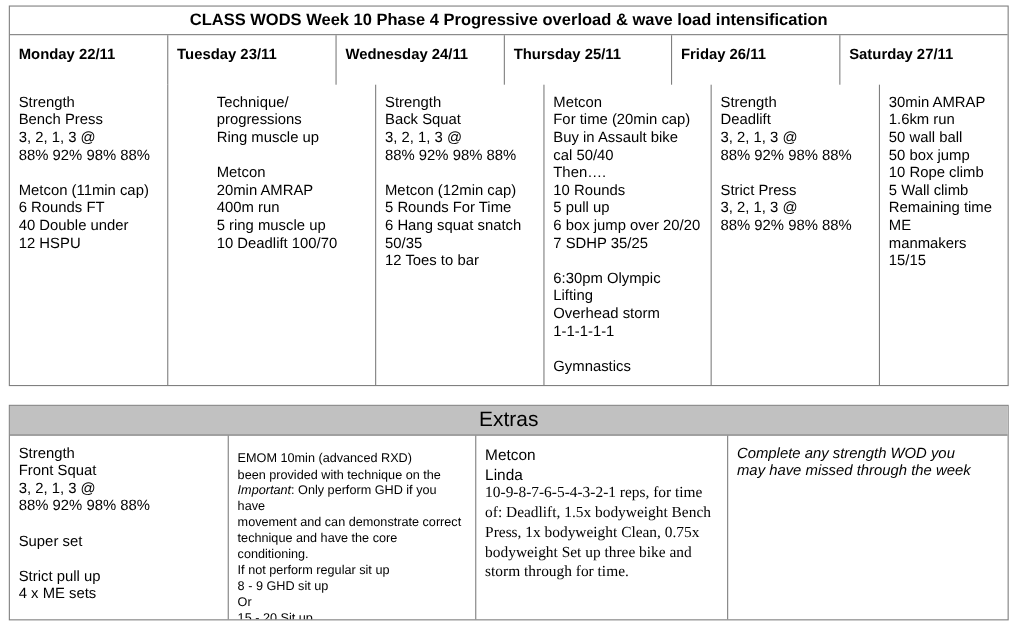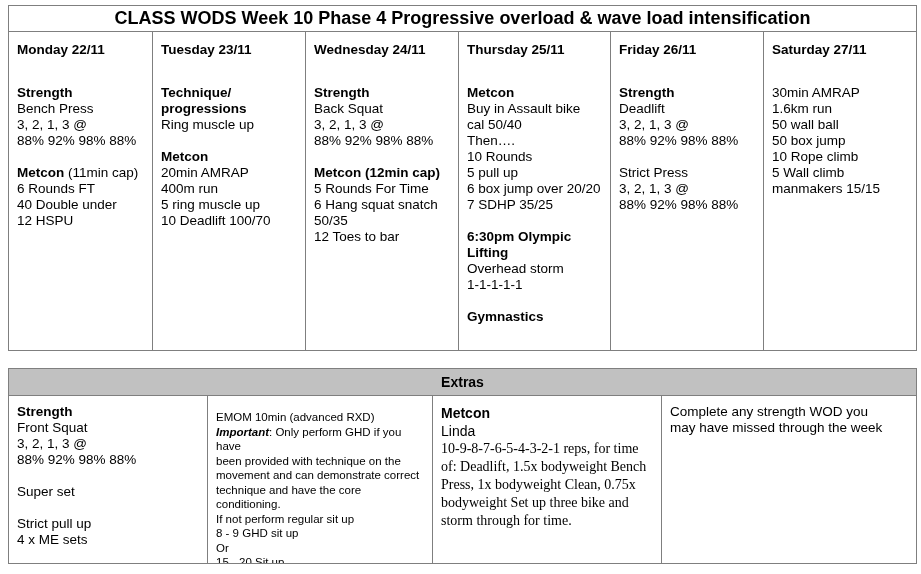--- a/index.html
+++ b/index.html
@@ -10,21 +10,21 @@
     font-family: "Liberation Sans", sans-serif;
     color: #000;
   }
   .tbl { position: absolute; left: 8px; width: 909px; border: 1px solid #7f7f7f; background:#fff; }
   #main-table { top: 5px; }
   #extras-table { top: 368px; }
 
   .title-row {
     height: 26px; border-bottom: 1px solid #7f7f7f;
     display: flex; align-items: center; justify-content: center;
-    font-weight: bold; font-size: 18px;
+    font-weight: bold; font-size: 15px;
   }
   .row { display: flex; justify-content: flex-end; }
 
   .day-header {
     height: 45px; padding: 10px 8px 0;
     font-weight: bold; font-size: 13.5px;
     border-right: 1px solid #7f7f7f;
   }
   .day-header:last-child { border-right: none; }
 
@@ -32,34 +32,34 @@
     height: 273px; padding: 8px 8px 0;
     font-size: 13.5px; line-height: 16px;
     border-right: 1px solid #7f7f7f;
     overflow: hidden;
   }
   .day-cell:last-child { border-right: none; }
 
   .extras-header {
     height: 27px; background: #c1c1c1; border-bottom: 1px solid #7f7f7f;
     display: flex; align-items: center; justify-content: center;
-    font-weight: bold; font-size: 14px;
+    font-weight: normal; font-size: 19px;
   }
   .extras-cell {
     height: 167px; padding: 8px 8px 0;
     font-size: 13.5px; line-height: 16px;
     border-right: 1px solid #7f7f7f;
     overflow: hidden;
   }
   .extras-cell:last-child { border-right: none; }
   .extras-cell.small { font-size: 11.5px; line-height: 14.5px; padding-top: 14px; }
   .extras-cell.roomy .line { font-size: 14px; line-height: 18px; }
   .line.serif { font-family: "Liberation Serif", serif; font-size: 15.5px; line-height: 18px; }
 
-  span.b { font-weight: bold; }
+  span.b { font-weight: normal; }
   span.i { font-style: italic; }
 </style>
 </head>
 <body>
 
 <div class="tbl" id="main-table">
   <div class="title-row">CLASS WODS Week 10  Phase 4 Progressive overload &amp; wave load intensification</div>
   <div class="row" id="day-headers">
       <div class="day-header" style="width: 144px; flex: 0 0 auto;">Monday 22/11</div>
       <div class="day-header" style="width: 153px; flex: 0 0 auto;">Tuesday 23/11</div>
@@ -73,21 +73,21 @@
         <div class="line"><span class="b">Strength</span></div>
         <div class="line"><span>Bench Press</span></div>
         <div class="line"><span>3, 2, 1, 3 @</span></div>
         <div class="line"><span>88% 92% 98% 88%</span></div>
         <div class="line">&nbsp;</div>
         <div class="line"><span class="b">Metcon</span><span> (11min cap)</span></div>
         <div class="line"><span>6 Rounds FT</span></div>
         <div class="line"><span>40 Double under</span></div>
         <div class="line"><span>12 HSPU</span></div>
       </div>
-      <div class="day-cell" style="width: 153px; flex: 0 0 auto;">
+      <div class="day-cell" style="width: 153px; flex: 0 0 auto; margin-left: 36px;">
         <div class="line"><span class="b">Technique/</span></div>
         <div class="line"><span class="b">progressions</span></div>
         <div class="line"><span>Ring muscle up</span></div>
         <div class="line">&nbsp;</div>
         <div class="line"><span class="b">Metcon</span></div>
         <div class="line"><span>20min AMRAP</span></div>
         <div class="line"><span>400m run</span></div>
         <div class="line"><span>5 ring muscle up</span></div>
         <div class="line"><span>10 Deadlift 100/70</span></div>
       </div>
@@ -98,20 +98,21 @@
         <div class="line"><span>88% 92% 98% 88%</span></div>
         <div class="line">&nbsp;</div>
         <div class="line"><span class="b">Metcon (12min cap)</span></div>
         <div class="line"><span>5 Rounds For Time</span></div>
         <div class="line"><span>6 Hang squat snatch</span></div>
         <div class="line"><span>50/35</span></div>
         <div class="line"><span>12 Toes to bar</span></div>
       </div>
       <div class="day-cell" style="width: 152px; flex: 0 0 auto;">
         <div class="line"><span class="b">Metcon</span></div>
+        <div class="line"><span>For time (20min cap)</span></div>
         <div class="line"><span>Buy in Assault bike</span></div>
         <div class="line"><span>cal 50/40</span></div>
         <div class="line"><span>Then….</span></div>
         <div class="line"><span>10 Rounds</span></div>
         <div class="line"><span>5 pull up</span></div>
         <div class="line"><span>6 box jump over 20/20</span></div>
         <div class="line"><span>7 SDHP 35/25</span></div>
         <div class="line">&nbsp;</div>
         <div class="line"><span class="b">6:30pm Olympic</span></div>
         <div class="line"><span class="b">Lifting</span></div>
@@ -130,20 +131,21 @@
         <div class="line"><span>3, 2, 1, 3 @</span></div>
         <div class="line"><span>88% 92% 98% 88%</span></div>
       </div>
       <div class="day-cell" style="flex: 1 1 0%; min-width: 0px;">
         <div class="line"><span>30min AMRAP</span></div>
         <div class="line"><span>1.6km run</span></div>
         <div class="line"><span>50 wall ball</span></div>
         <div class="line"><span>50 box jump</span></div>
         <div class="line"><span>10 Rope climb</span></div>
         <div class="line"><span>5 Wall climb</span></div>
+        <div class="line"><span>Remaining time ME</span></div>
         <div class="line"><span>manmakers 15/15</span></div>
       </div>
     </div>
 </div>
 
 <div class="tbl" id="extras-table">
   <div class="extras-header">Extras</div>
   <div class="row" id="extras-cells">
       <div class="extras-cell" style="width: 199px; flex: 0 0 auto;">
         <div class="line"><span class="b">Strength</span></div>
@@ -151,36 +153,36 @@
         <div class="line"><span>3, 2, 1, 3 @</span></div>
         <div class="line"><span>88% 92% 98% 88%</span></div>
         <div class="line">&nbsp;</div>
         <div class="line"><span>Super set</span></div>
         <div class="line">&nbsp;</div>
         <div class="line"><span>Strict pull up</span></div>
         <div class="line"><span>4 x ME sets</span></div>
       </div>
       <div class="extras-cell small" style="width: 225px; flex: 0 0 auto;">
         <div class="line"><span>EMOM 10min (advanced RXD)</span></div>
+        <div class="line"><span>been provided with technique on the</span></div>
         <div class="line"><span class="b i">Important</span><span>: Only perform GHD if you have</span></div>
-        <div class="line"><span>been provided with technique on the</span></div>
         <div class="line"><span>movement and can demonstrate correct</span></div>
         <div class="line"><span>technique and have the core conditioning.</span></div>
         <div class="line"><span>If not perform regular sit up</span></div>
         <div class="line"><span>8 - 9 GHD sit up</span></div>
         <div class="line"><span>Or</span></div>
         <div class="line"><span>15 - 20 Sit up</span></div>
       </div>
       <div class="extras-cell roomy" style="width: 229px; flex: 0 0 auto;">
         <div class="line"><span class="b">Metcon</span></div>
         <div class="line"><span>Linda</span></div>
         <div class="line serif"><span>10-9-8-7-6-5-4-3-2-1 reps, for time</span></div>
         <div class="line serif"><span>of: Deadlift, 1.5x bodyweight Bench</span></div>
         <div class="line serif"><span>Press, 1x bodyweight Clean, 0.75x</span></div>
         <div class="line serif"><span>bodyweight Set up three bike and</span></div>
         <div class="line serif"><span>storm through for time.</span></div>
       </div>
-      <div class="extras-cell" style="flex: 1 1 0%; min-width: 0px;">
+      <div class="extras-cell" style="flex: 1 1 0%; min-width: 0px; font-style: italic;">
         <div class="line"><span>Complete any strength WOD you</span></div>
         <div class="line"><span>may have missed through the week</span></div>
       </div>
     </div>
 </div>
 
 </body></html>

